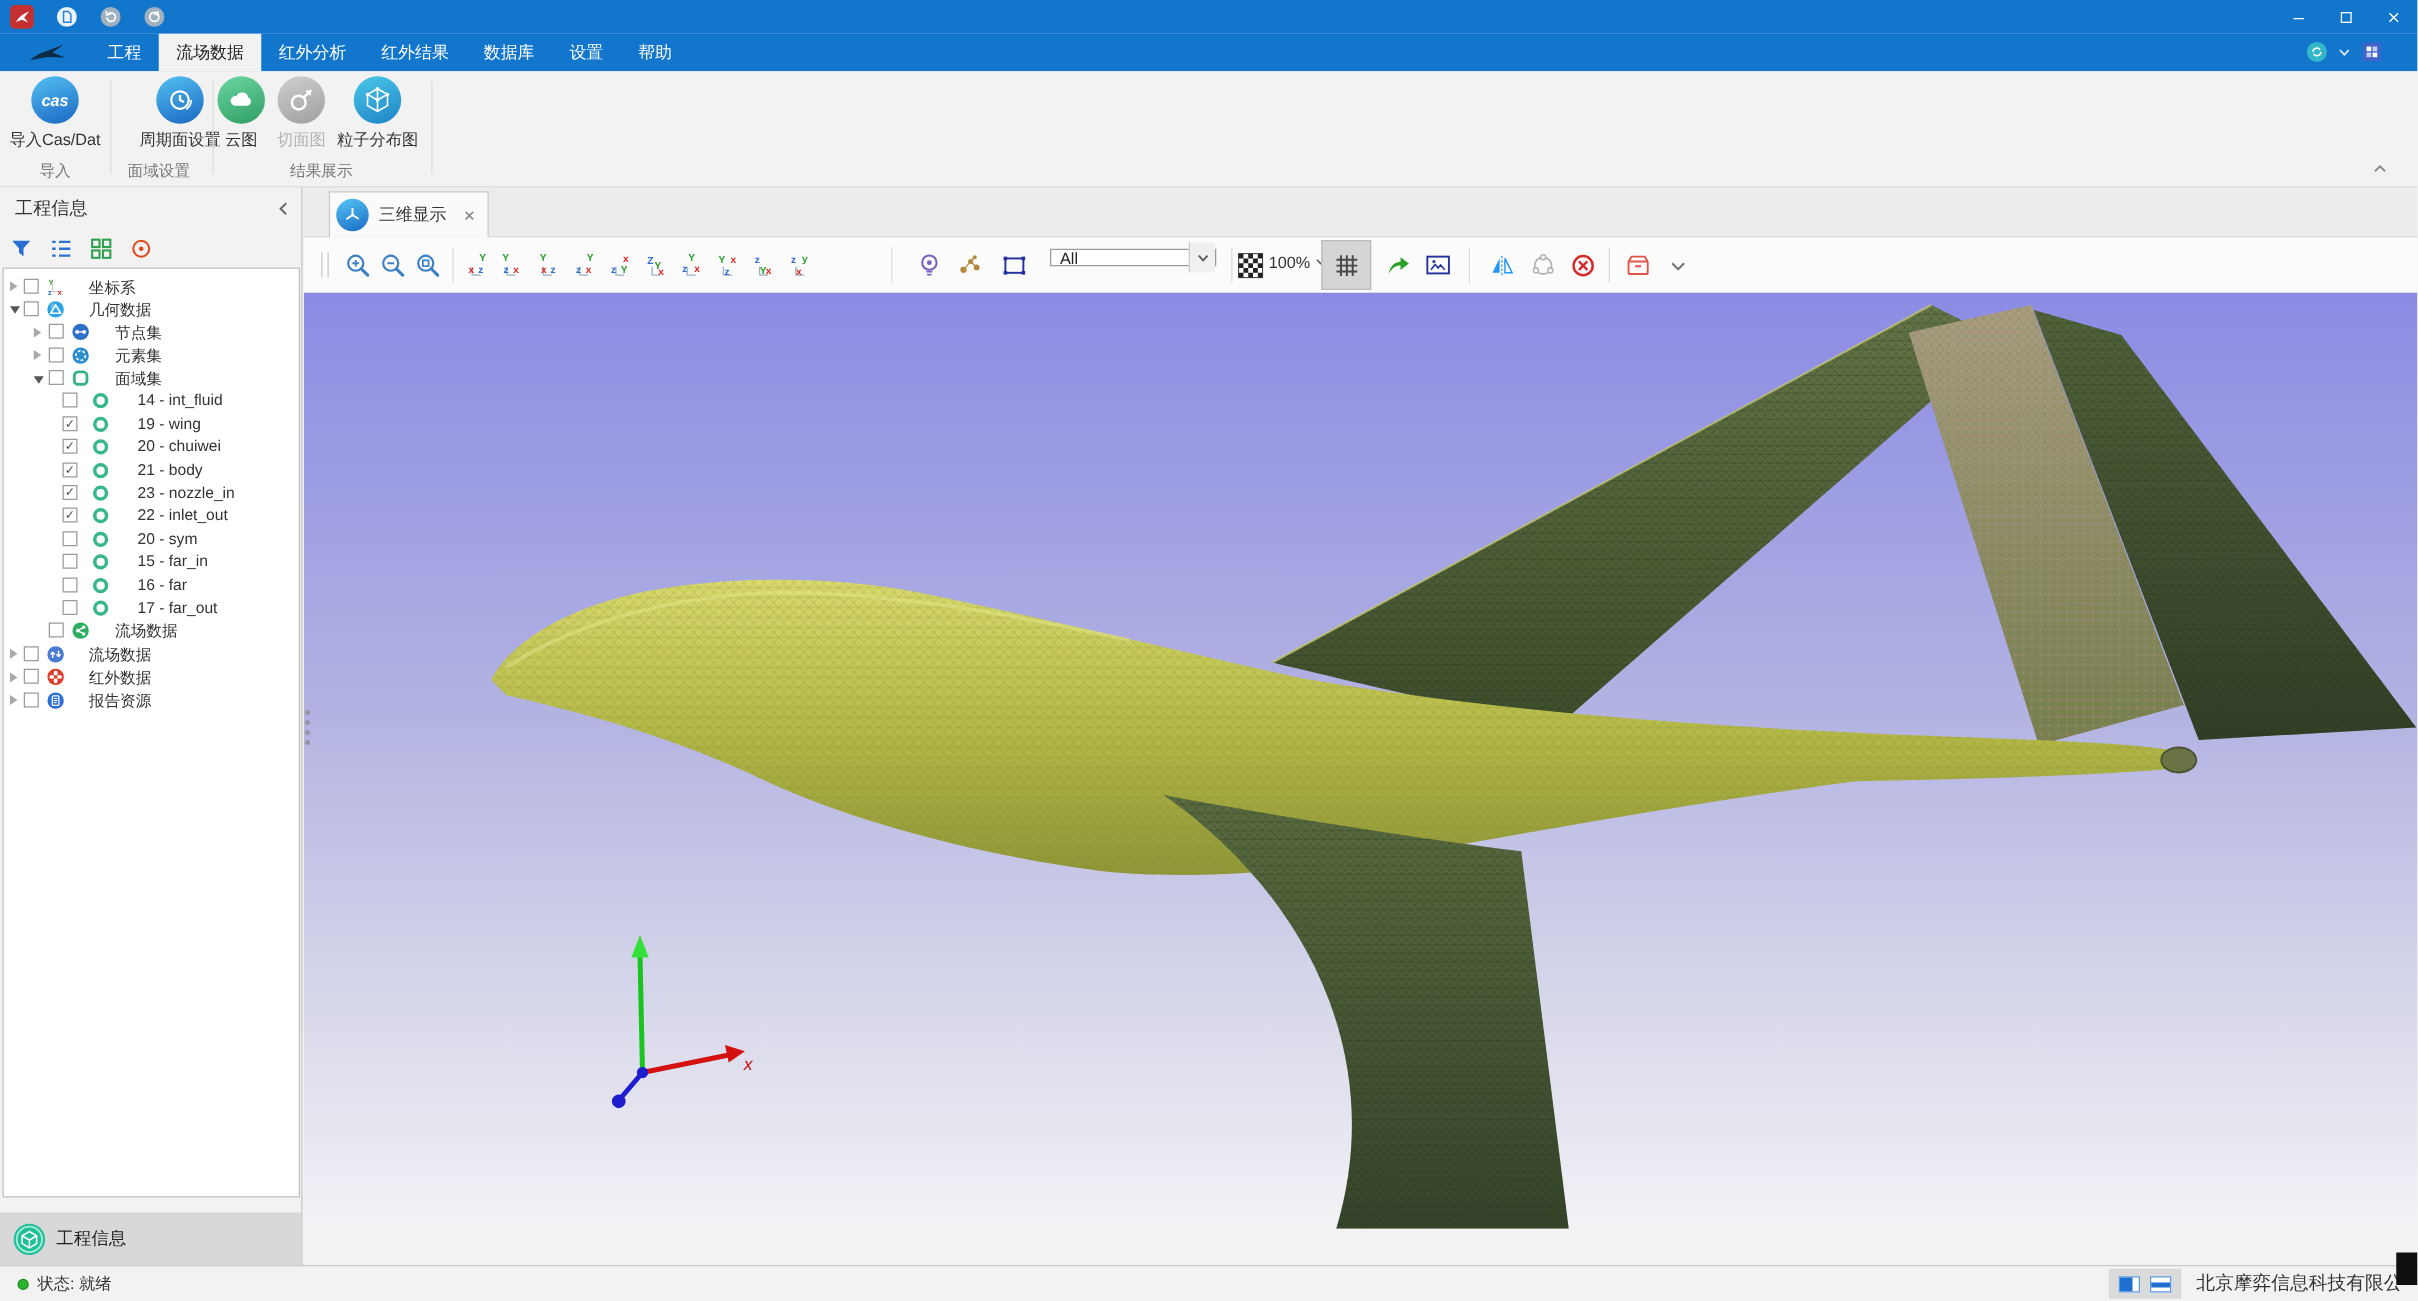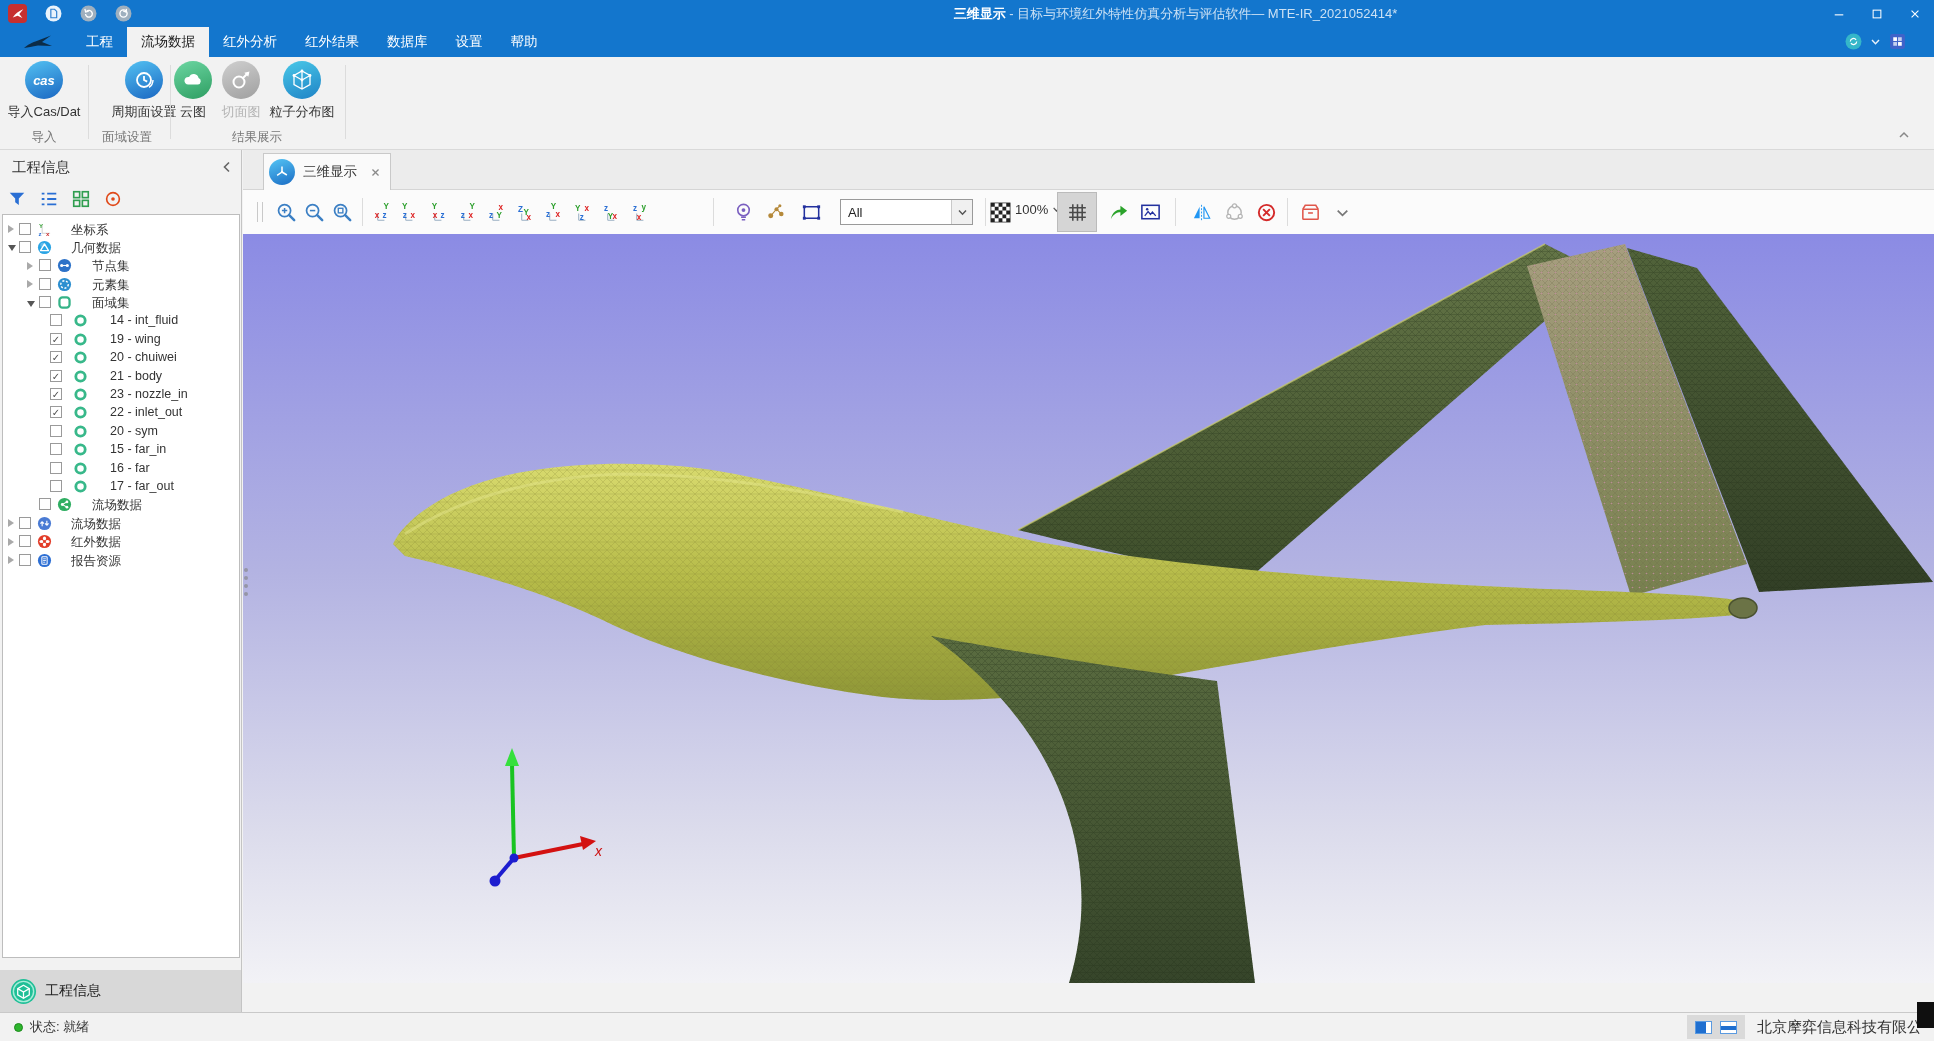--- a/index.html
+++ b/index.html
@@ -73,21 +73,21 @@
   .tabic { width:26px; height:26px; border-radius:50%; background:linear-gradient(160deg,#55c5f5,#1a6cc4); margin-left:5px; display:flex; align-items:center; justify-content:center; }
   .tabic svg { width:18px; height:18px; }
   .tab .tlbl { margin-left:8px; font-size:13.5px; color:#333; }
   .tab .tclose { margin-left:12px; width:13px; height:13px; }
 
   #vtoolbar { position:absolute; left:0; top:40px; width:100%; height:44px; background:#fbfbfb; }
   .vt { position:absolute; top:9px; width:26px; height:26px; display:flex; align-items:center; justify-content:center; border-radius:2px; }
   .vt svg { width:23px; height:23px; }
   .vsep { position:absolute; top:8px; width:1px; height:28px; background:#dcdcdc; }
   .vhandle { position:absolute; top:12px; width:6px; height:20px; border-left:1.5px solid #c9c9c9; border-right:1.5px solid #c9c9c9; }
-  #vcombo { position:absolute; left:597px; top:9px; width:133px; height:26px; background:#fff; border:1px solid #9a9a9a; display:flex; align-items:center; }
+  #vcombo { position:absolute; left:597px; top:9px; width:133px; height:14px; background:#fff; border:1px solid #9a9a9a; display:flex; align-items:center; }
   #vcombo .cval { flex:1; padding-left:7px; font-size:13px; color:#222; }
   #vcombo .cbtn { width:21px; height:24px; border-left:1px solid #c9c9c9; background:#f0f0f0; display:flex; align-items:center; justify-content:center; }
   #vcombo .cbtn svg { width:11px; height:11px; }
   #vzoom { position:absolute; left:772px; top:12px; display:flex; align-items:center; gap:4px; }
   #vzoom .zl { font-size:13px; color:#333; }
   #vzoom .ic { width:9px; height:9px; }
   #vgrid { position:absolute; left:814px; top:2px; width:40px; height:40px; background:#d5d5d5; border:1px solid #bbb; display:flex; align-items:center; justify-content:center; }
   #vgrid svg { width:25px; height:25px; }
 
   #viewport { position:absolute; left:0; top:84px; width:1691px; height:749px; }
@@ -135,21 +135,20 @@
           </svg>
       </span>
       <span class="tbtn ic">
         <svg viewBox="0 0 16 16">
             <circle cx="8" cy="8" r="7.5" fill="#9fb0bf"></circle>
             <circle cx="8" cy="8" r="3.4" fill="none" stroke="#fff" stroke-width="1.3"></circle>
             <path d="M10.8 3.6 L10.4 6.6 L7.6 5.6" fill="none" stroke="#fff" stroke-width="1.2"></path>
           </svg>
       </span>
     </div>
-    <div class="wtitle"><b>三维显示</b><span> - 目标与环境红外特性仿真分析与评估软件— MTE-IR_2021052414*</span></div>
     <div class="wctrls">
       <span class="wc">
           <svg viewBox="0 0 14 14">
             <path d="M2 8 H12" stroke="#fff" stroke-width="1.3"></path>
           </svg>
         </span>
       <span class="wc">
           <svg viewBox="0 0 14 14">
             <rect x="2.5" y="2.5" width="9" height="9" fill="none" stroke="#fff" stroke-width="1.2"></rect>
           </svg>

